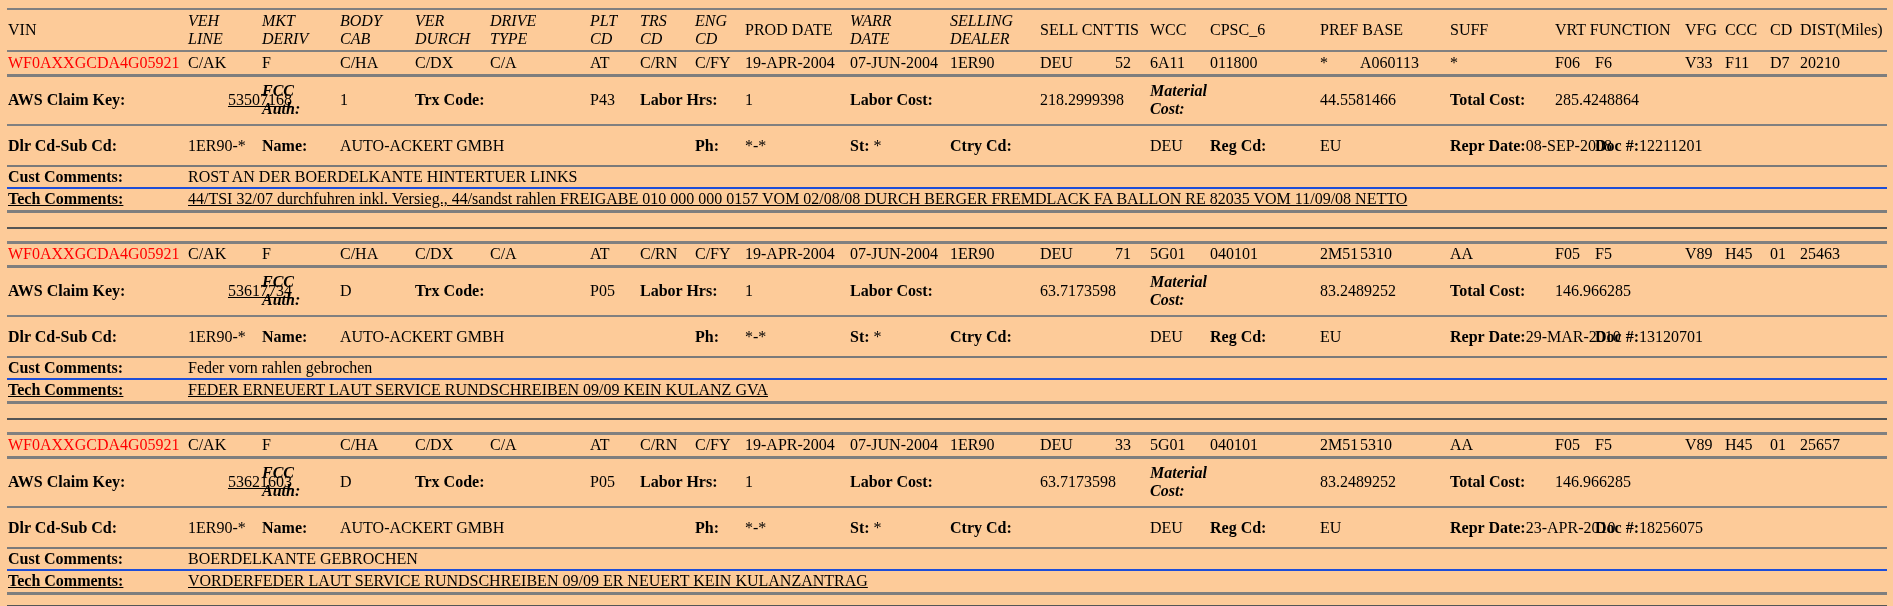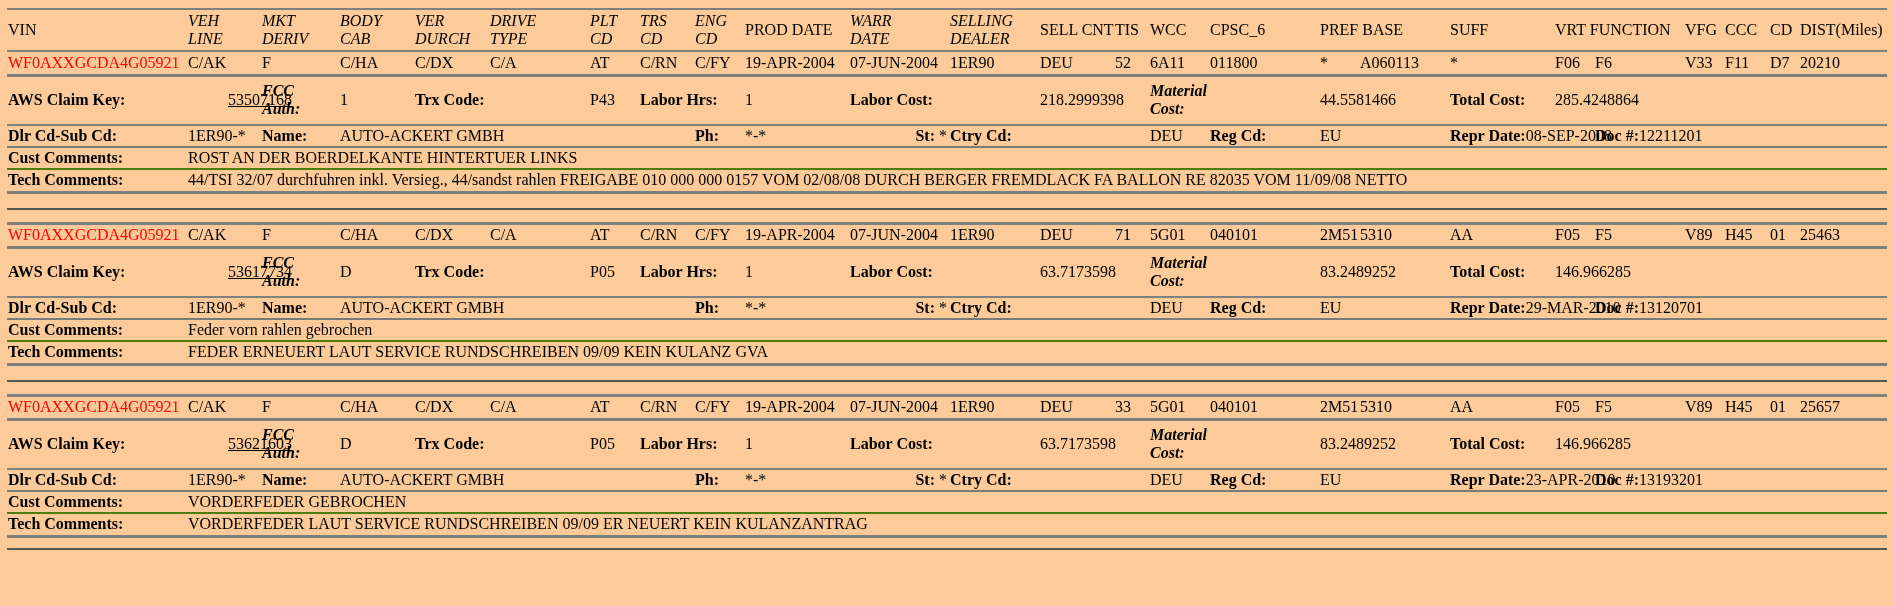--- a/index.html
+++ b/index.html
@@ -9,34 +9,34 @@
     font-family:"Liberation Serif","DejaVu Serif",serif;
     font-size:16px; color:#000;
     overflow:hidden;
   }
   table { border-collapse:collapse; table-layout:fixed; width:1880px; margin:8px 0 0 7px; }
   td,th { padding:0 2px 0 1px; vertical-align:middle; text-align:left; font-weight:normal; white-space:nowrap; overflow:visible; }
   .prewrap { white-space:pre-line;font-style:italic; }
   .lbl { font-weight:bold; }
   .red { color:#FF0000; }
   a.link { color:#000000; text-decoration:underline; cursor:pointer;margin-left:40px; }
-  .r { text-align:right; }
+  .r { }
   .c { }
   tr.hdr-row { height:42px; }
   tr.hdr-row th { border-top:2px solid #808080; border-bottom:2px solid #808080; }
   tr.data-row { height:24px; }
   tr.data-row td { border-bottom:3px solid #7e7e7e; }
   tr.aws-row { height:50px; }
   tr.aws-row td { border-bottom:2px solid #808080; }
-  tr.dlr-row { height:22px; }
+  tr.dlr-row { height:41px; }
   tr.dlr-row td { border-bottom:2px solid #7a7a7a; }
   tr.cust-row { height:22px; }
-  tr.cust-row td { border-bottom:2px solid #4d7c0f; }
+  tr.cust-row td { border-bottom:2px solid #1d4ed8; }
   tr.tech-row { height:23px; }
-  tr.tech-row td { border-bottom:3px solid #7e7e7e; }
+  tr.tech-row td { border-bottom:3px solid #7e7e7e;text-decoration:underline; }
   tr.gap-a { height:17px; }
   tr.gap-a td { border-bottom:2px solid #555555; }
   tr.gap-b { height:14px; }
   tr.gap-b td { border-bottom:3px solid #808080; }
   tr.gap-end { height:13px; }
   tr.gap-end td { border-bottom:2px solid #555555; }
 </style>
 </head>
 <body>
 
@@ -316,25 +316,25 @@
     <td colspan="2"></td>
     <td class="lbl">Ph:</td>
     <td>*-*</td>
     <td class="r"><span class="lbl">St:</span> <span>*</span></td>
     <td class="lbl">Ctry Cd:</td>
     <td colspan="2"></td>
     <td>DEU</td>
     <td class="lbl">Reg Cd:</td>
     <td colspan="2" class="c">EU</td>
     <td colspan="2"><span class="lbl">Repr Date:</span><span>23-APR-2010</span></td>
-    <td colspan="5"><span class="lbl">Doc #:</span><span>13193201</span></td>
+    <td colspan="5"><span class="lbl">Doc #:</span><span>18256075</span></td>
   </tr>
   <tr class="cust-row">
     <td class="lbl">Cust Comments:</td>
-    <td colspan="24">VORDERFEDER GEBROCHEN</td>
+    <td colspan="24">BOERDELKANTE GEBROCHEN</td>
   </tr>
   <tr class="tech-row">
     <td class="lbl">Tech Comments:</td>
     <td colspan="24">VORDERFEDER LAUT SERVICE RUNDSCHREIBEN 09/09 ER NEUERT KEIN KULANZANTRAG</td>
   </tr>
   <tr class="gap-end">
         <td colspan="25"></td>
       </tr>
 </tbody>
   </table>

